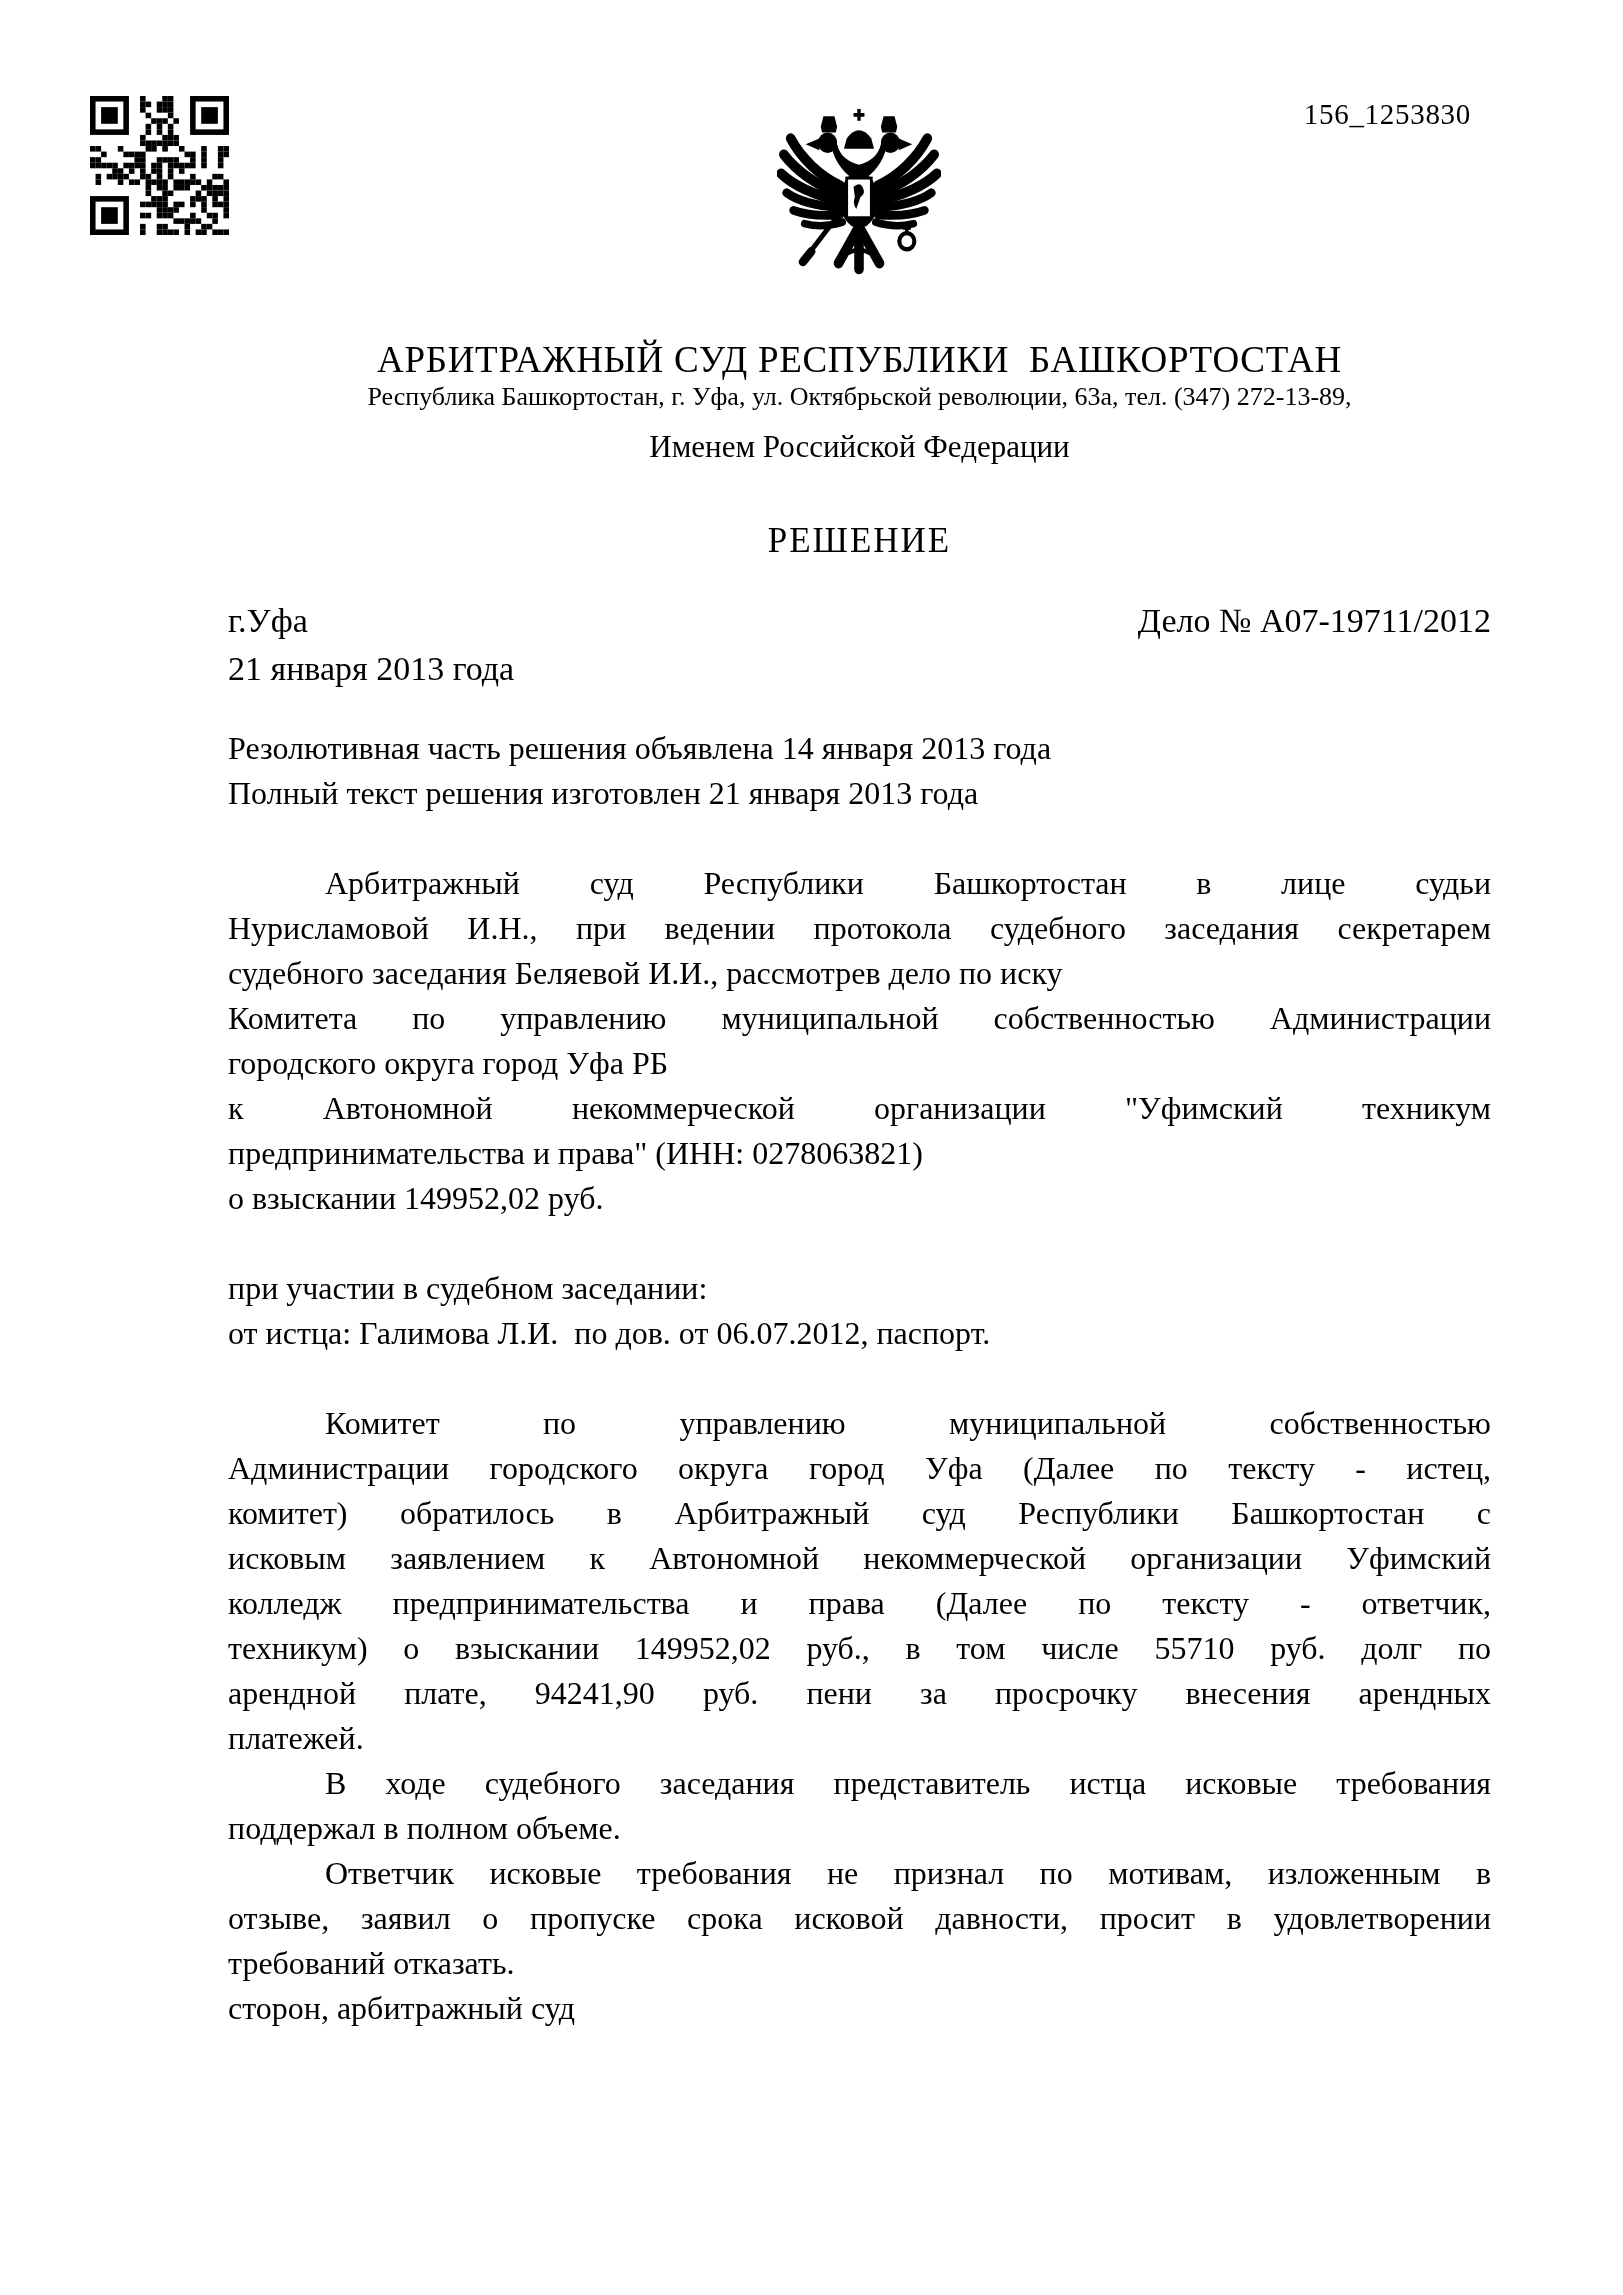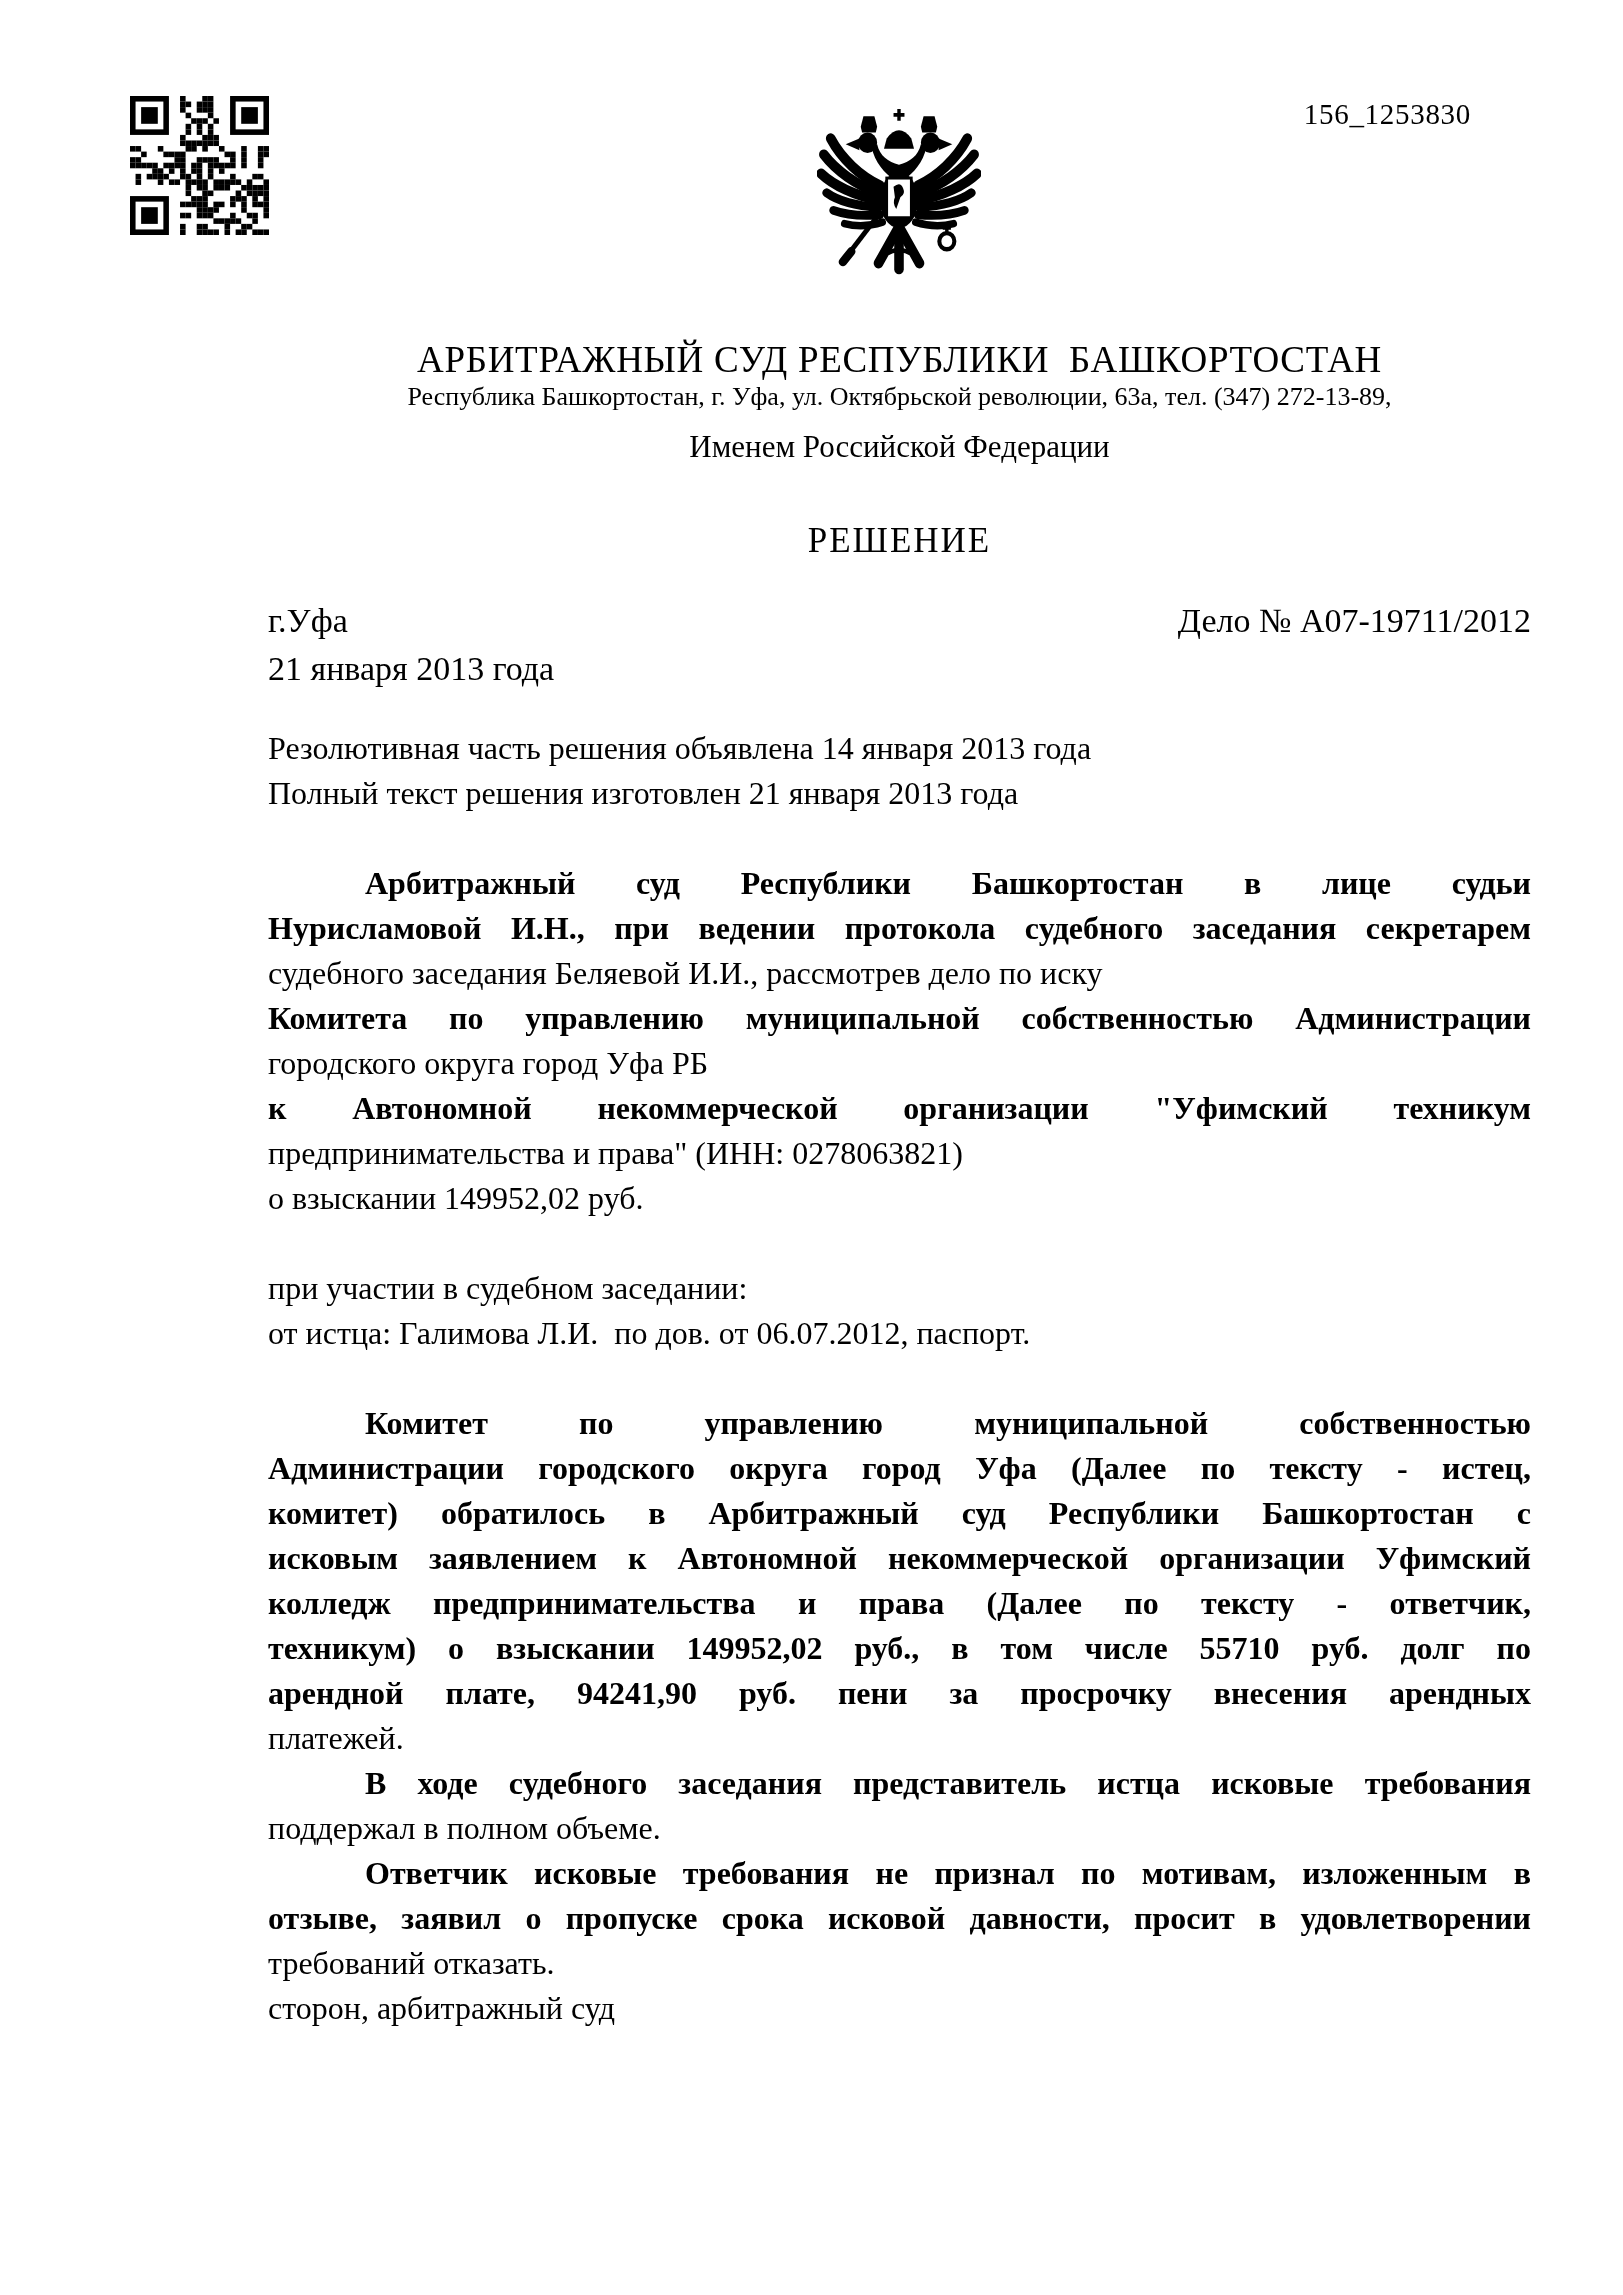--- a/index.html
+++ b/index.html
@@ -2,21 +2,21 @@
 <html style="font-size:10.5px"><head>
 <meta charset="utf-8">
 <style>
   html,body{margin:0;padding:0;}
   body{
     width:1623px;height:2295px;
     background:#ffffff;color:#000;
     font-family:"Liberation Serif","DejaVu Serif",serif;
     position:relative;overflow:hidden;
   }
-  .page{position:absolute;inset:0;margin-left:40px;}
+  .page{position:absolute;inset:0;}
 
   
   .qr{position:absolute;left:90px;top:96px;width:139px;height:139px;}
   .qr svg{width:139px;height:139px;display:block;fill:#000;}
 
   
   .docnum{
     position:absolute;top:98px;right:152px;
     font-size:29px;line-height:33px;letter-spacing:0.7px;
   }
@@ -45,21 +45,21 @@
   }
   .date-line{font-size:34px;line-height:48px;white-space:pre;}
 
   .meta{margin-top:33px;}
   .bodytext{margin-top:45px;}
 
   .line{
     font-size:32px;line-height:45px;
     white-space:pre-wrap;
   }
-  .line.stretch{text-align:justify;text-align-last:justify;font-weight:bold;}
+  .line.stretch{text-align:justify;text-align-last:justify;}
   .line.indent{text-indent:97px;}
   .spacer{height:45px;}
 </style>
 </head>
 <body>
 
 <div class="page">
 
   <div class="qr">
     <svg id="qr-svg" viewBox="0 0 200 200" xmlns="http://www.w3.org/2000/svg">

